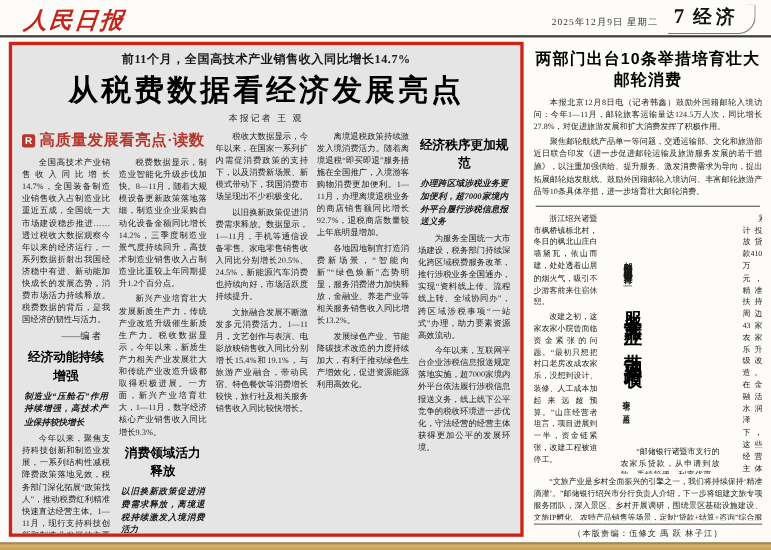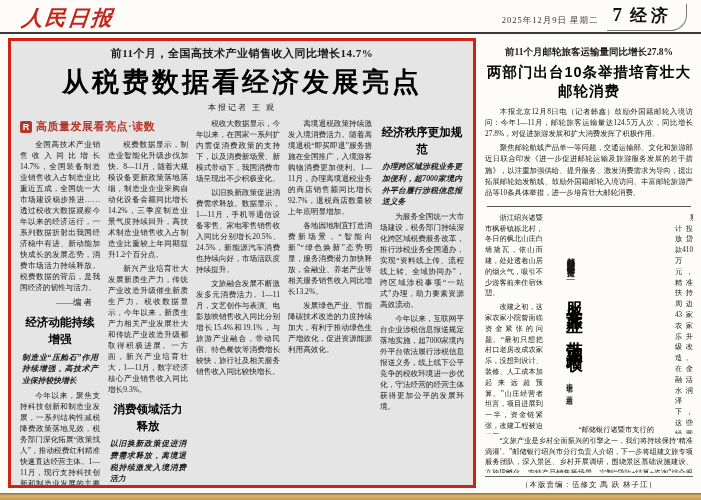--- a/index.html
+++ b/index.html
@@ -31,21 +31,21 @@
   .byline { text-align: center; font-size: 8px; margin-bottom: 5px; letter-spacing: 2px; }
 
   .cols { display: flex; gap: 8px; height: 372px; overflow: hidden; }
   .col { flex: 1 1 0; font-size: 7.6px; line-height: 1.45; text-align: justify; overflow: hidden; }
   .col p { text-indent: 2em; margin-bottom: 3px; }
   .col-group { flex: 2 1 0; display: flex; flex-direction: column; }
   .tag-row { display: flex; align-items: center; gap: 4px; margin: 1px 0 5px 0; }
   .tag-logo { width: 12px; height: 12px; background: #b5362b; color: #fff; font-size: 9px;
               font-weight: bold; display: inline-flex; align-items: center; justify-content: center;
               border-radius: 2px; font-family: "Liberation Sans", sans-serif; }
-  .tag-label { color: #b5362b; font-weight: bold; font-size: 11px; letter-spacing: 0.5px; }
+  .tag-label { color: #b5362b; font-weight: bold; font-size: 14px; letter-spacing: 0.5px; }
   .group-cols { display: flex; gap: 8px; flex: 1; overflow: hidden; }
 
   .editor-sign { text-align: right; font-weight: normal; font-size: 8.5px; margin: 2px 8px 5px 0; }
   .subhead { text-align: center; font-weight: bold; font-size: 11.5px; margin: 6px 0 4px 0;
              font-family: "Liberation Sans", sans-serif; color: #000; }
   .subitalic { font-weight: bold; font-style: italic; font-size: 7.8px; line-height: 1.5;
                margin-bottom: 4px; text-indent: 0 !important; padding: 0 2px; }
 
   
   .right-col { flex: 1; display: flex; flex-direction: column; overflow: hidden; padding-top: 2px; }
@@ -146,21 +146,20 @@
           <p>为服务全国统一大市场建设，税务部门持续深化跨区域税费服务改革，推行涉税业务全国通办，实现“资料线上传、流程线上转、全域协同办”，跨区域涉税事项“一站式”办理，助力要素资源高效流动。</p>
           <p>今年以来，互联网平台企业涉税信息报送规定落地实施，超7000家境内外平台依法履行涉税信息报送义务，线上线下公平竞争的税收环境进一步优化，守法经营的经营主体获得更加公平的发展环境。</p>
         </div>
 
       </div>
     </div>
 
     <aside class="right-col">
 
       <div>
-        <div class="r-kicker">前11个月邮轮旅客运输量同比增长27.8%</div>
         <div class="r-headline">两部门出台10条举措培育壮大邮轮消费</div>
         <div class="r-body">
           <p>本报北京12月8日电（记者韩鑫）鼓励外国籍邮轮入境访问：今年1—11月，邮轮旅客运输量达124.5万人次，同比增长27.8%，对促进旅游发展和扩大消费发挥了积极作用。</p>
           <p>聚焦邮轮航线产品单一等问题，交通运输部、文化和旅游部近日联合印发《进一步促进邮轮运输及旅游服务发展的若干措施》，以注重加强供给、提升服务、激发消费需求为导向，提出拓展邮轮始发航线、鼓励外国籍邮轮入境访问、丰富邮轮旅游产品等10条具体举措，进一步培育壮大邮轮消费。</p>
         </div>
       </div>
 
       <hr class="divider">
 
       <div class="r-art2">

